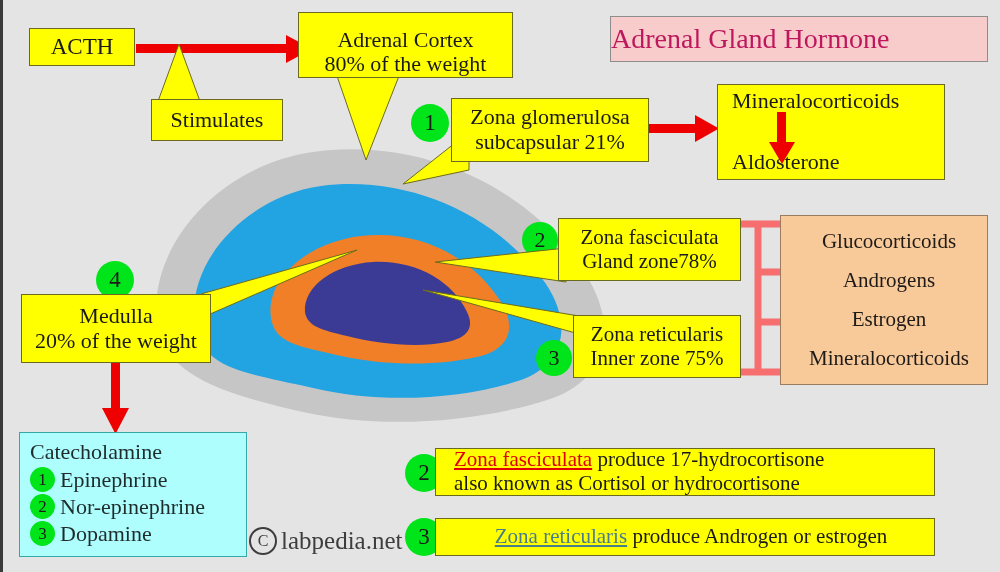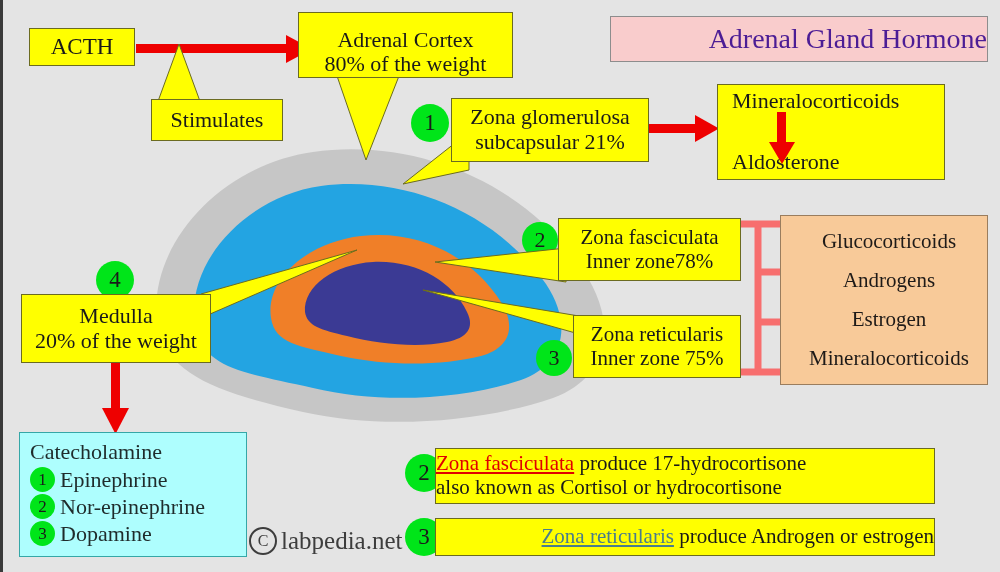--- a/index.html
+++ b/index.html
@@ -30,22 +30,22 @@
     align-items:center;
     line-height:1.12;
     z-index:20;
   }
   .ybox .ln{white-space:nowrap;display:block;}
 
   
   .titlebox{
     background:#f9cccc;
     border:1px solid #8d8d8d;
-    color:#4c1d95;
-    display:flex;align-items:center;justify-content:flex-end;
+    color:#be185d;
+    display:flex;align-items:center;justify-content:flex-start;
     box-sizing:border-box;
     z-index:25;
   }
 
   
   .peachbox{
     background:#f8ca99;
     border:1px solid #9a7d5e;
     box-sizing:border-box;
     display:flex;flex-direction:column;
@@ -199,21 +199,21 @@
   <div class="abs arrow-shaft" style="left:774px;top:112px;width:9px;height:33px;z-index:22;"></div>
   <svg class="abs" style="left:766px;top:142px;width:26px;height:22px;z-index:22;" viewBox="0 0 26 22">
     <polygon points="0,0 26,0 13,22" fill="#ee0000"></polygon>
   </svg>
 
   <div class="abs gcirc mid" style="left:519px;top:222px;">
     <span>2</span>
   </div>
   <div class="abs ybox" style="left:555px;top:218px;width:183px;height:63px;font-size:21px;">
     <span class="ln">Zona fasciculata</span>
-    <span class="ln">Inner zone78%</span>
+    <span class="ln">Gland zone78%</span>
   </div>
 
   <div class="abs gcirc mid" style="left:533px;top:340px;">
     <span>3</span>
   </div>
   <div class="abs ybox" style="left:570px;top:315px;width:168px;height:63px;font-size:21px;">
     <span class="ln">Zona reticularis</span>
     <span class="ln">Inner zone  75%</span>
   </div>
 
@@ -255,29 +255,29 @@
   </div>
 
   <div class="abs watermark" style="left:246px;top:527px;">
     <span class="wm-c">C</span>
     <span>labpedia.net</span>
   </div>
 
   <div class="abs gcirc big" style="left:402px;top:454px;">
     <span>2</span>
   </div>
-  <div class="abs ybox" style="left:432px;top:448px;width:500px;height:56px;font-size:21px;align-items:flex-start;padding-left:0;">
+  <div class="abs ybox" style="left:432px;top:448px;width:500px;height:48px;font-size:21px;align-items:flex-start;padding-left:18px;">
     <span class="ln">
       <span class="u-red">Zona fasciculata</span><span> produce 17-hydrocortisone</span>
     </span>
     <span class="ln">also known as Cortisol or hydrocortisone</span>
   </div>
 
   <div class="abs gcirc big" style="left:402px;top:518px;">
     <span>3</span>
   </div>
-  <div class="abs ybox" style="left:432px;top:518px;width:500px;height:38px;font-size:21px;align-items:flex-end;padding-left:12px;">
+  <div class="abs ybox" style="left:432px;top:518px;width:500px;height:38px;font-size:21px;align-items:center;padding-left:12px;">
     <span class="ln">
       <span class="u-teal">Zona reticularis</span><span> produce Androgen or estrogen</span>
     </span>
   </div>
 
 </div>
 
 </body></html>

